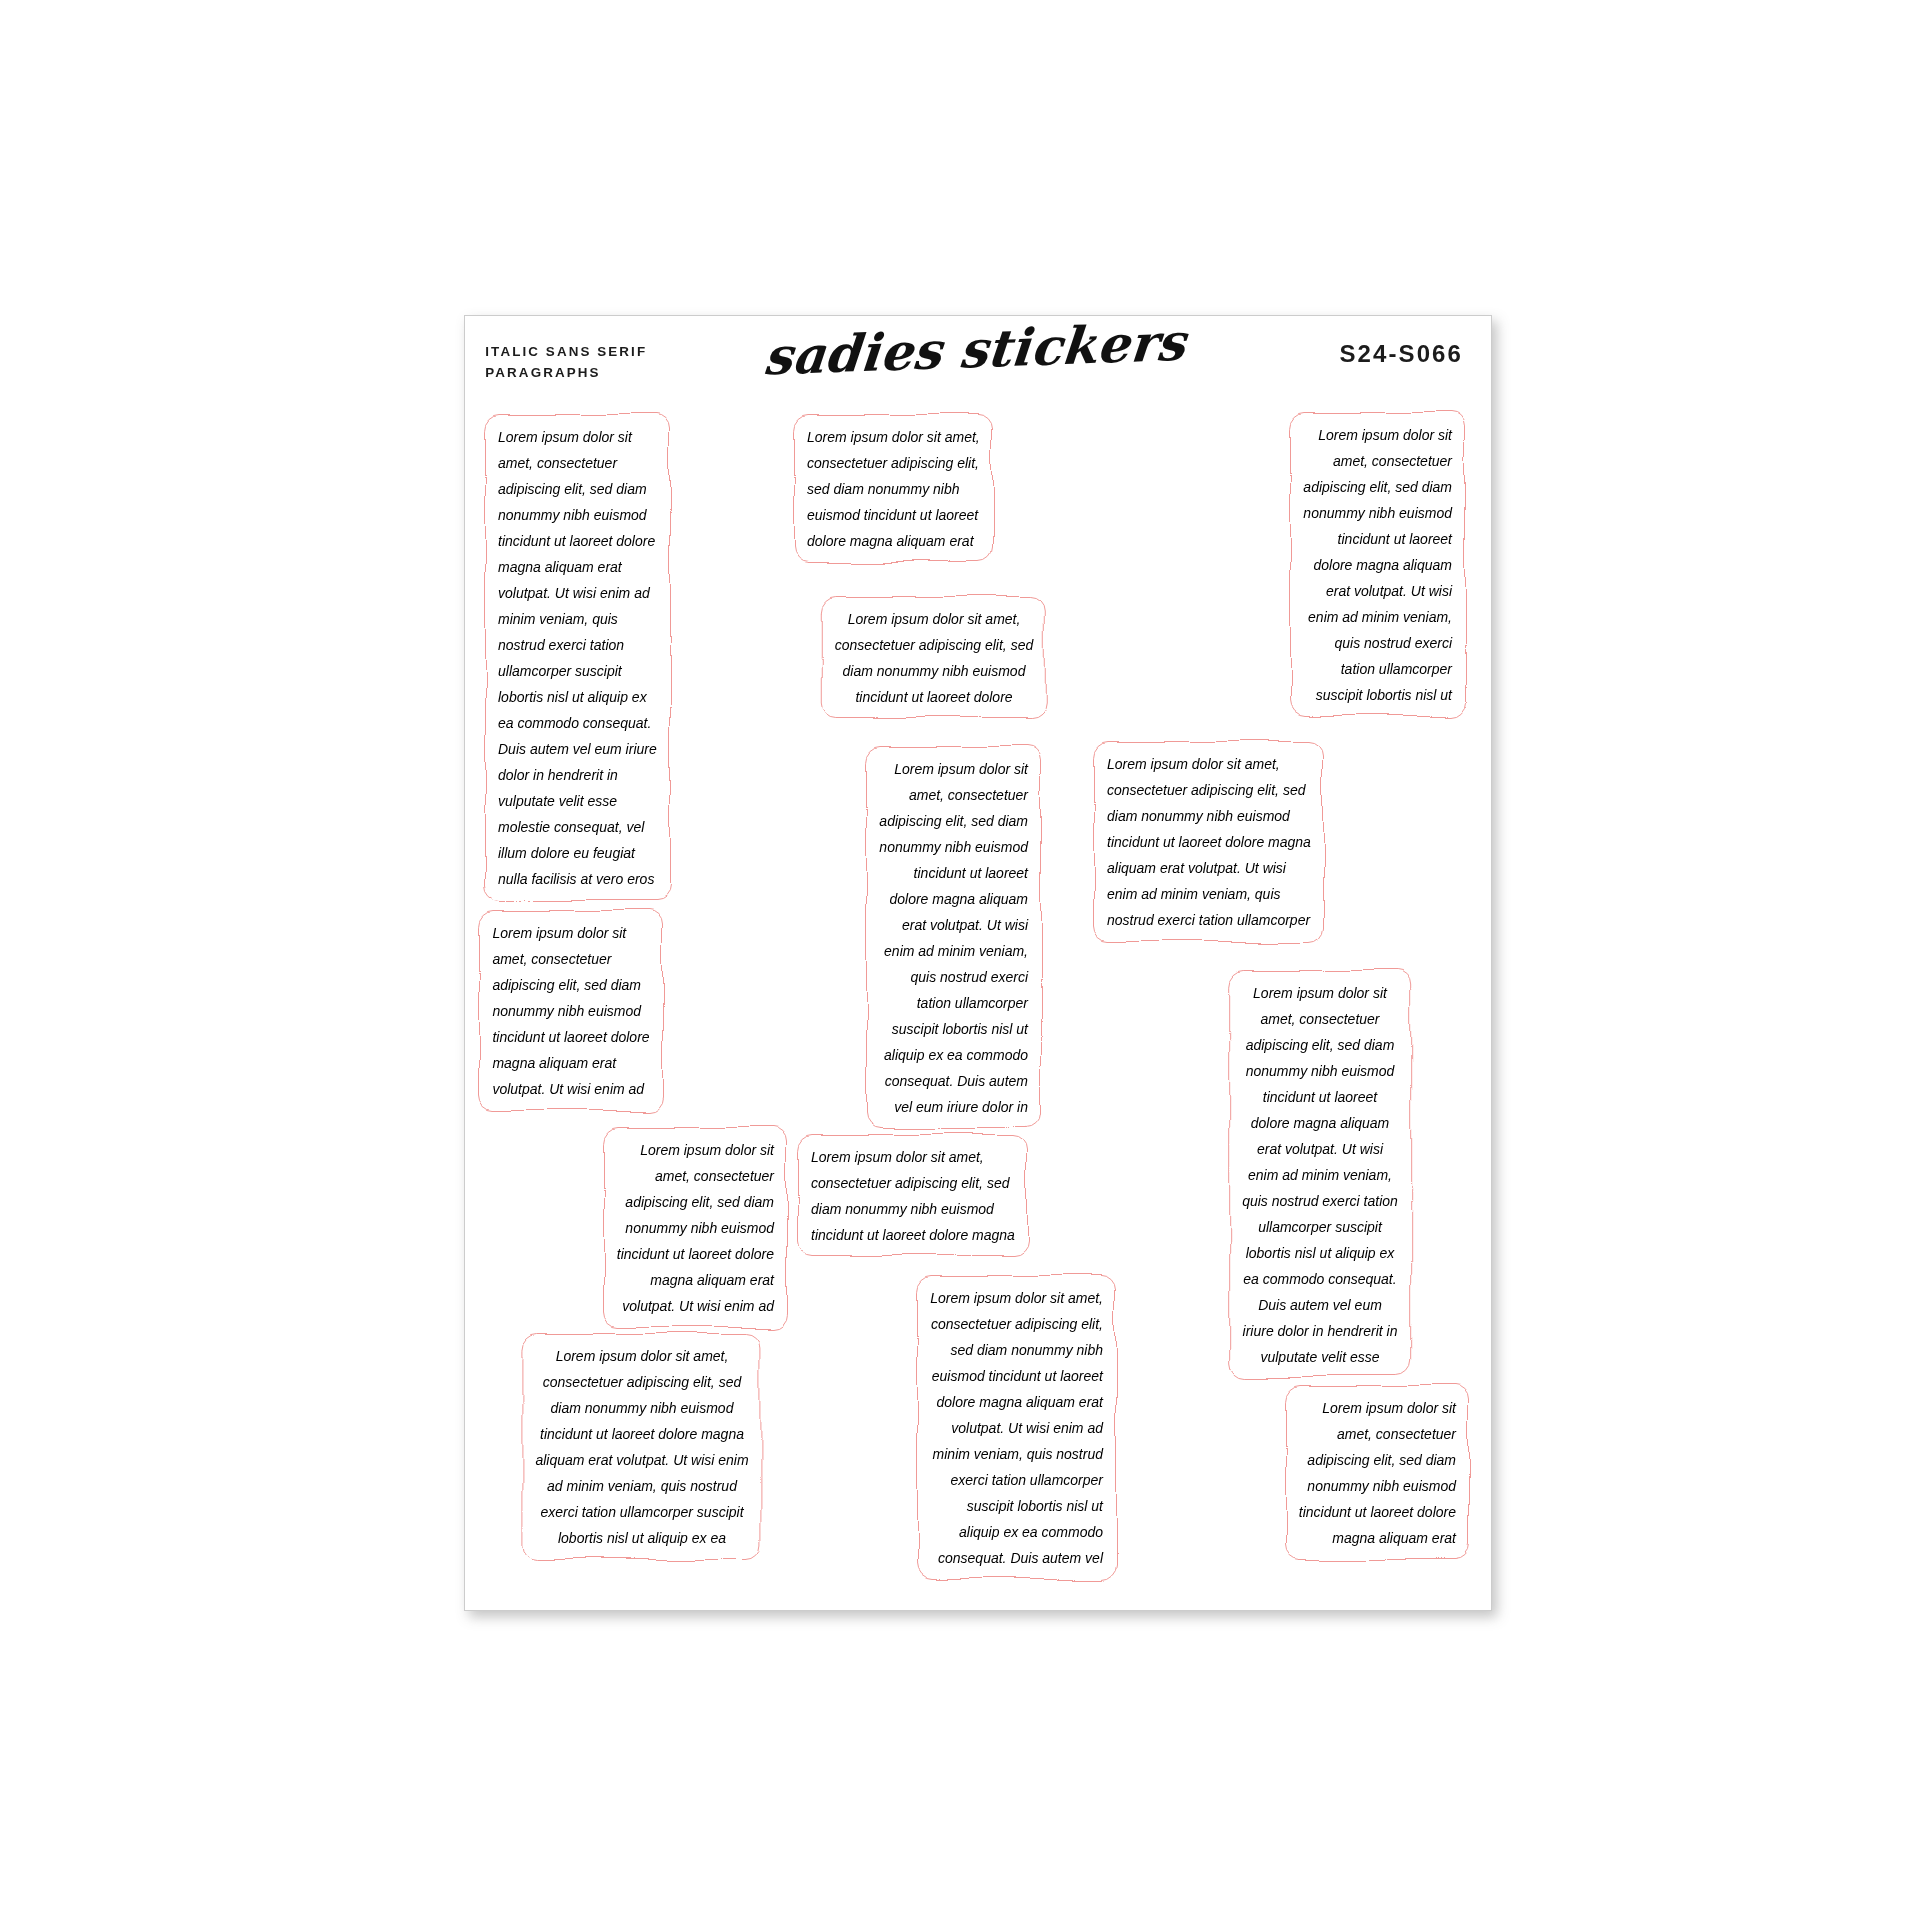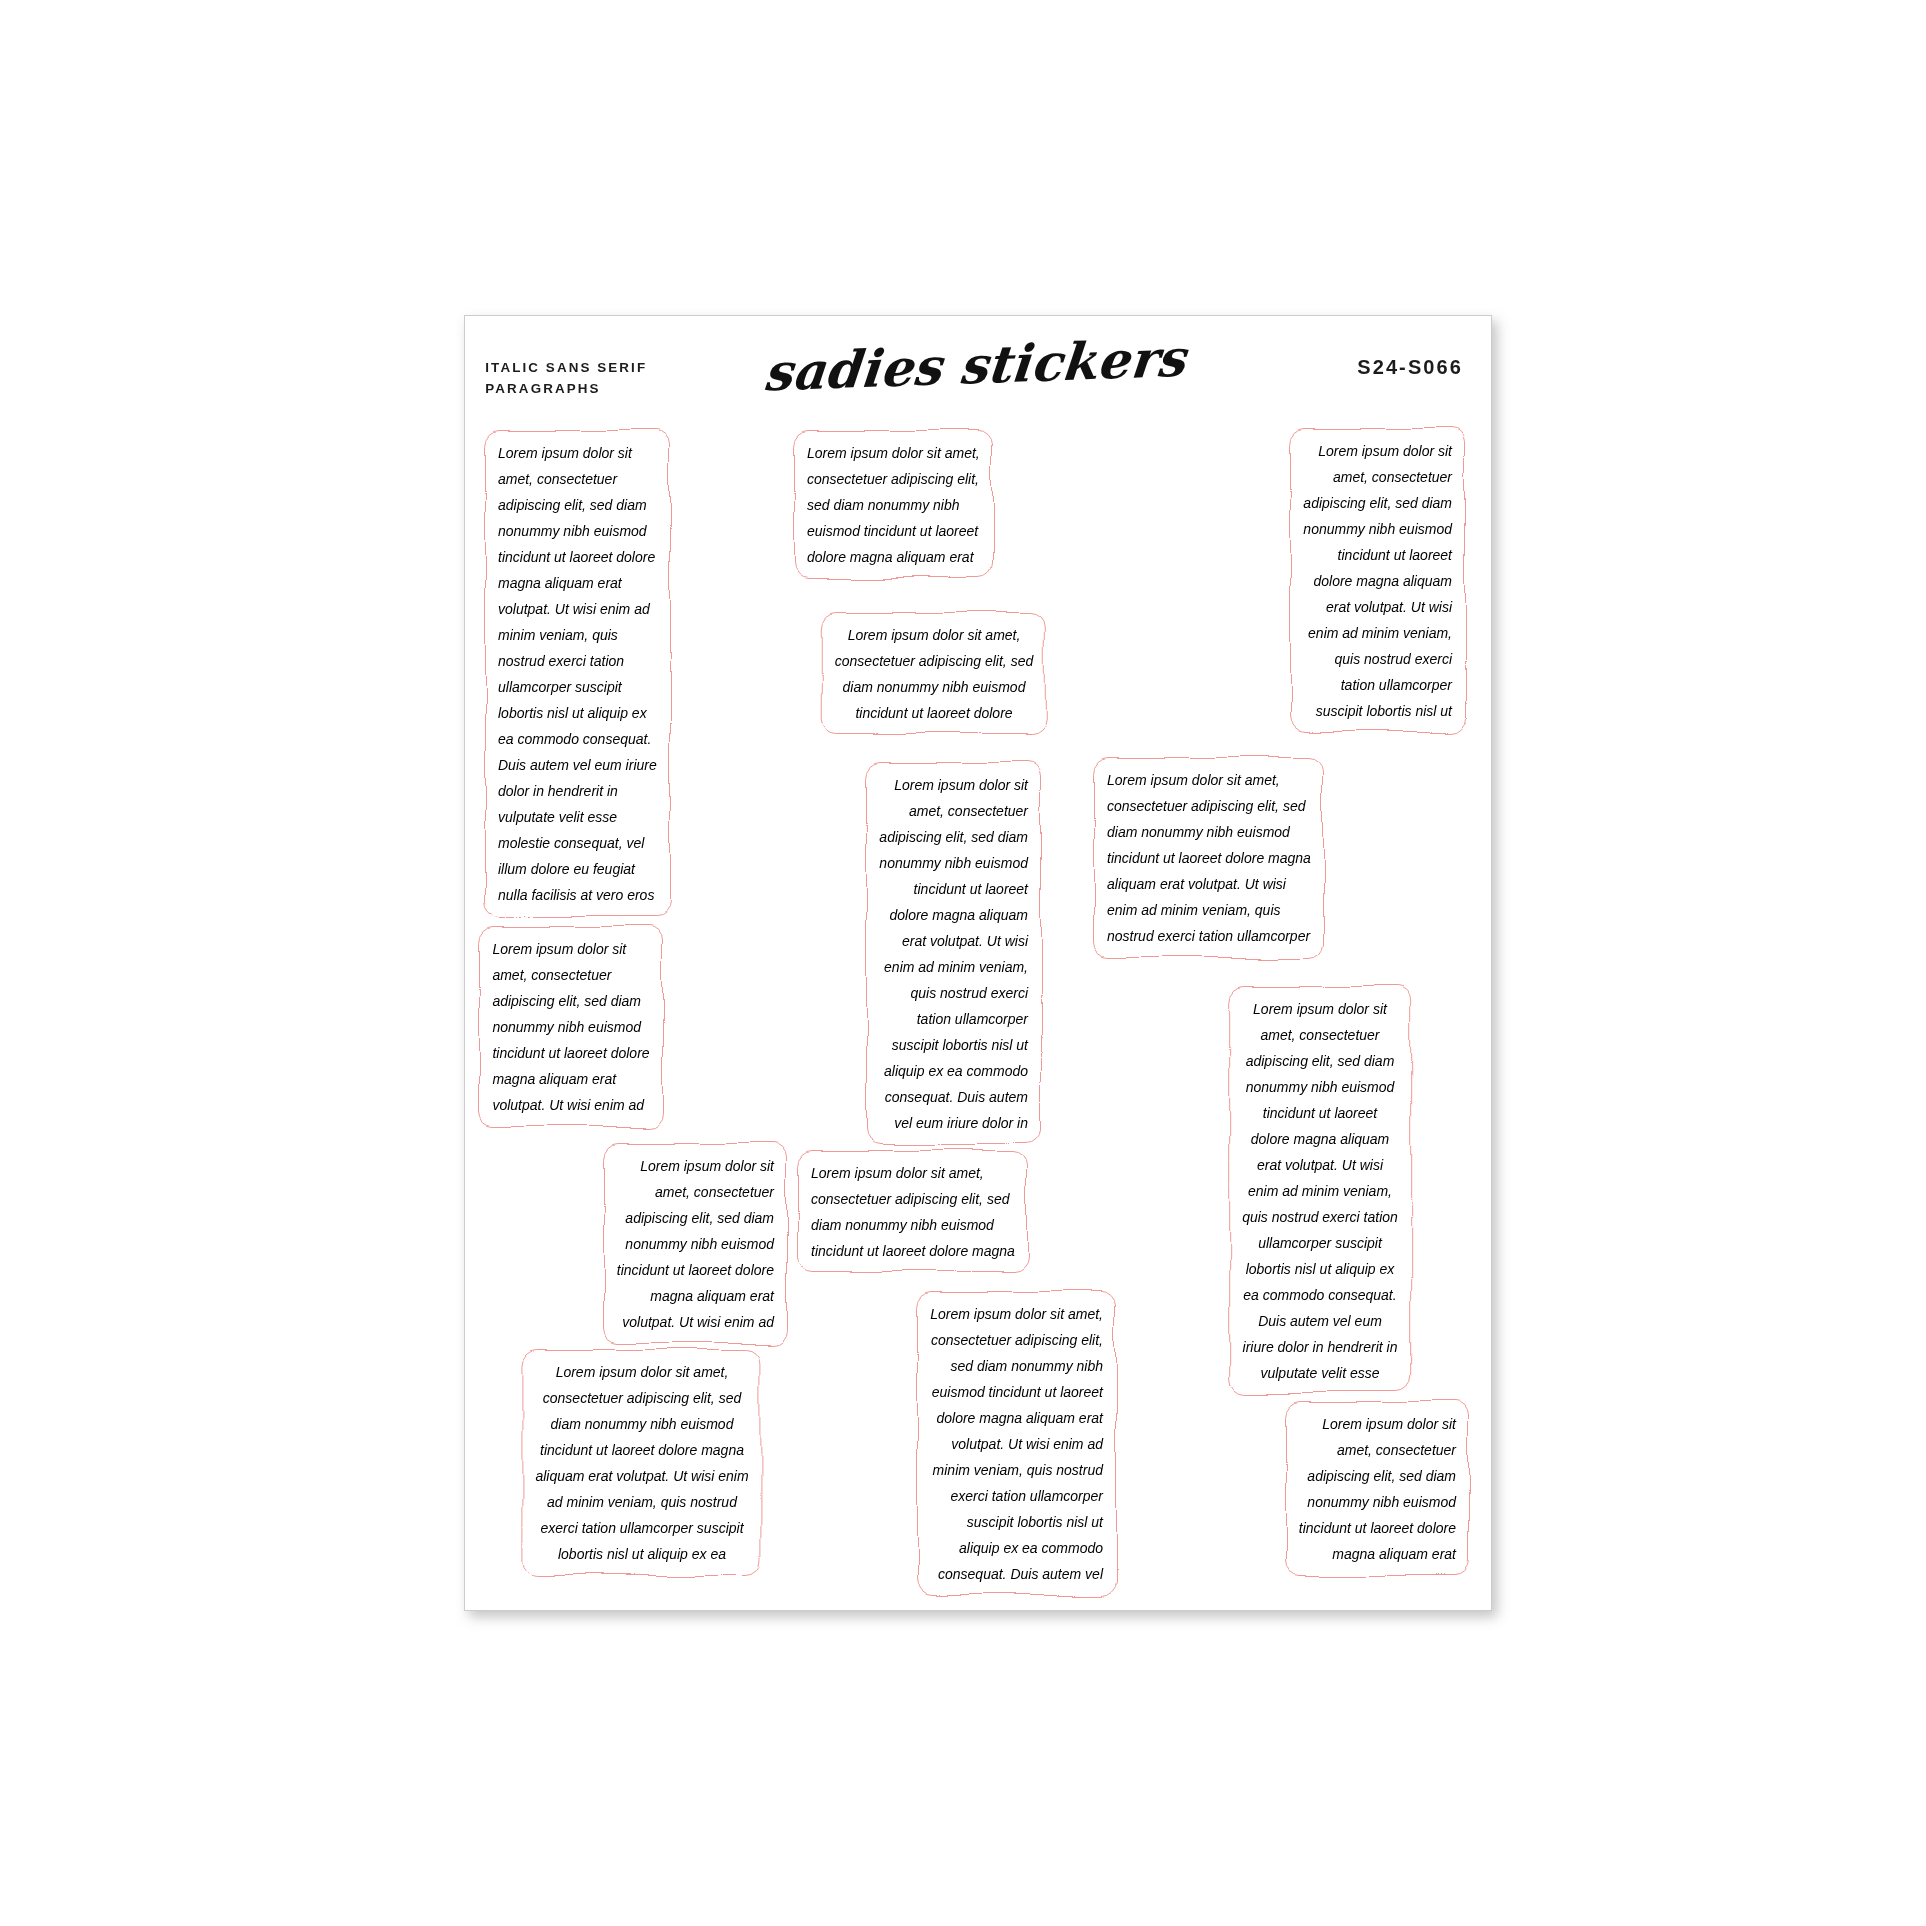--- a/index.html
+++ b/index.html
@@ -1,26 +1,26 @@
 <!DOCTYPE html>
 <html style="font-size:8.6px"><head>
 <meta charset="utf-8">
 <style>
   html,body{margin:0;padding:0;background:#ffffff;}
   body{width:1926px;height:1926px;position:relative;overflow:hidden;
        font-family:"Liberation Sans",sans-serif;}
   .page{position:absolute;left:464px;top:315px;width:1026px;height:1294px;
         background:#ffffff;border:1.1px solid #cccccc;
         box-shadow:5.4px 6.4px 11.8px rgba(90,90,90,.35);}
-  .page-inner{position:absolute;inset:0;margin-top:16px;}
+  .page-inner{position:absolute;inset:0;}
   .sheet-title{position:absolute;left:20.3px;top:24.6px;
         font-size:13.4px;line-height:21px;letter-spacing:2.1px;
         color:#1c1c1c;font-weight:bold;}
   .product-code{position:absolute;right:28px;top:23.5px;
-        font-size:20px;letter-spacing:2.1px;color:#1c1c1c;font-weight:bold;}
+        font-size:24px;letter-spacing:2.1px;color:#1c1c1c;font-weight:bold;}
   .brand-logo{position:absolute;left:50%;top:3.2px;transform:translateX(-50%) rotate(-2deg) skewX(-10deg);
         font-family:"DejaVu Serif",serif;font-style:italic;font-weight:bold;
         font-size:51px;color:#111;white-space:nowrap;}
   .sticker{position:absolute;width:max-content;}
   .cut{position:absolute;inset:0;background:#ffffff;border:1.6px solid #f09a97;
        border-radius:15px;filter:url(#wavy);}
   .txt{position:relative;z-index:1;padding:8.6px 13px;
        font-style:italic;font-size:14px;line-height:26px;color:#000;
        white-space:pre-line;}
   .al-left .txt{text-align:left;}

